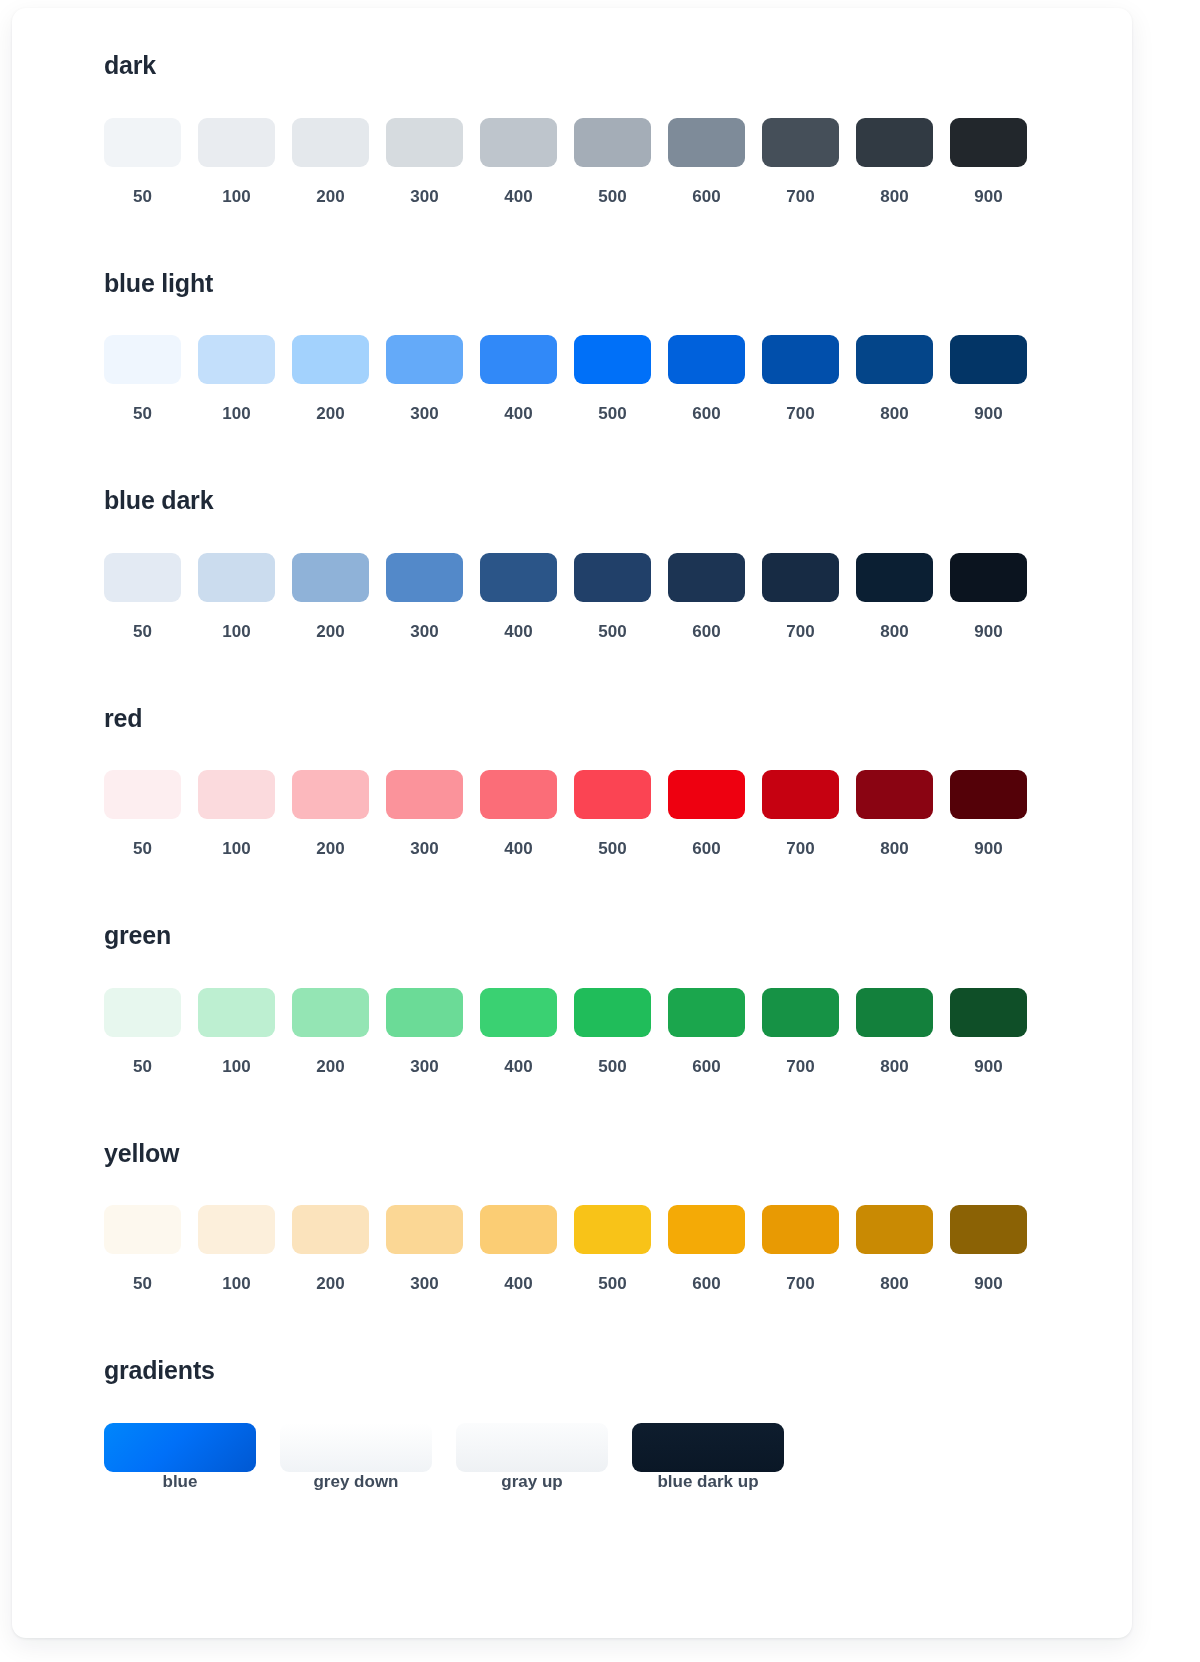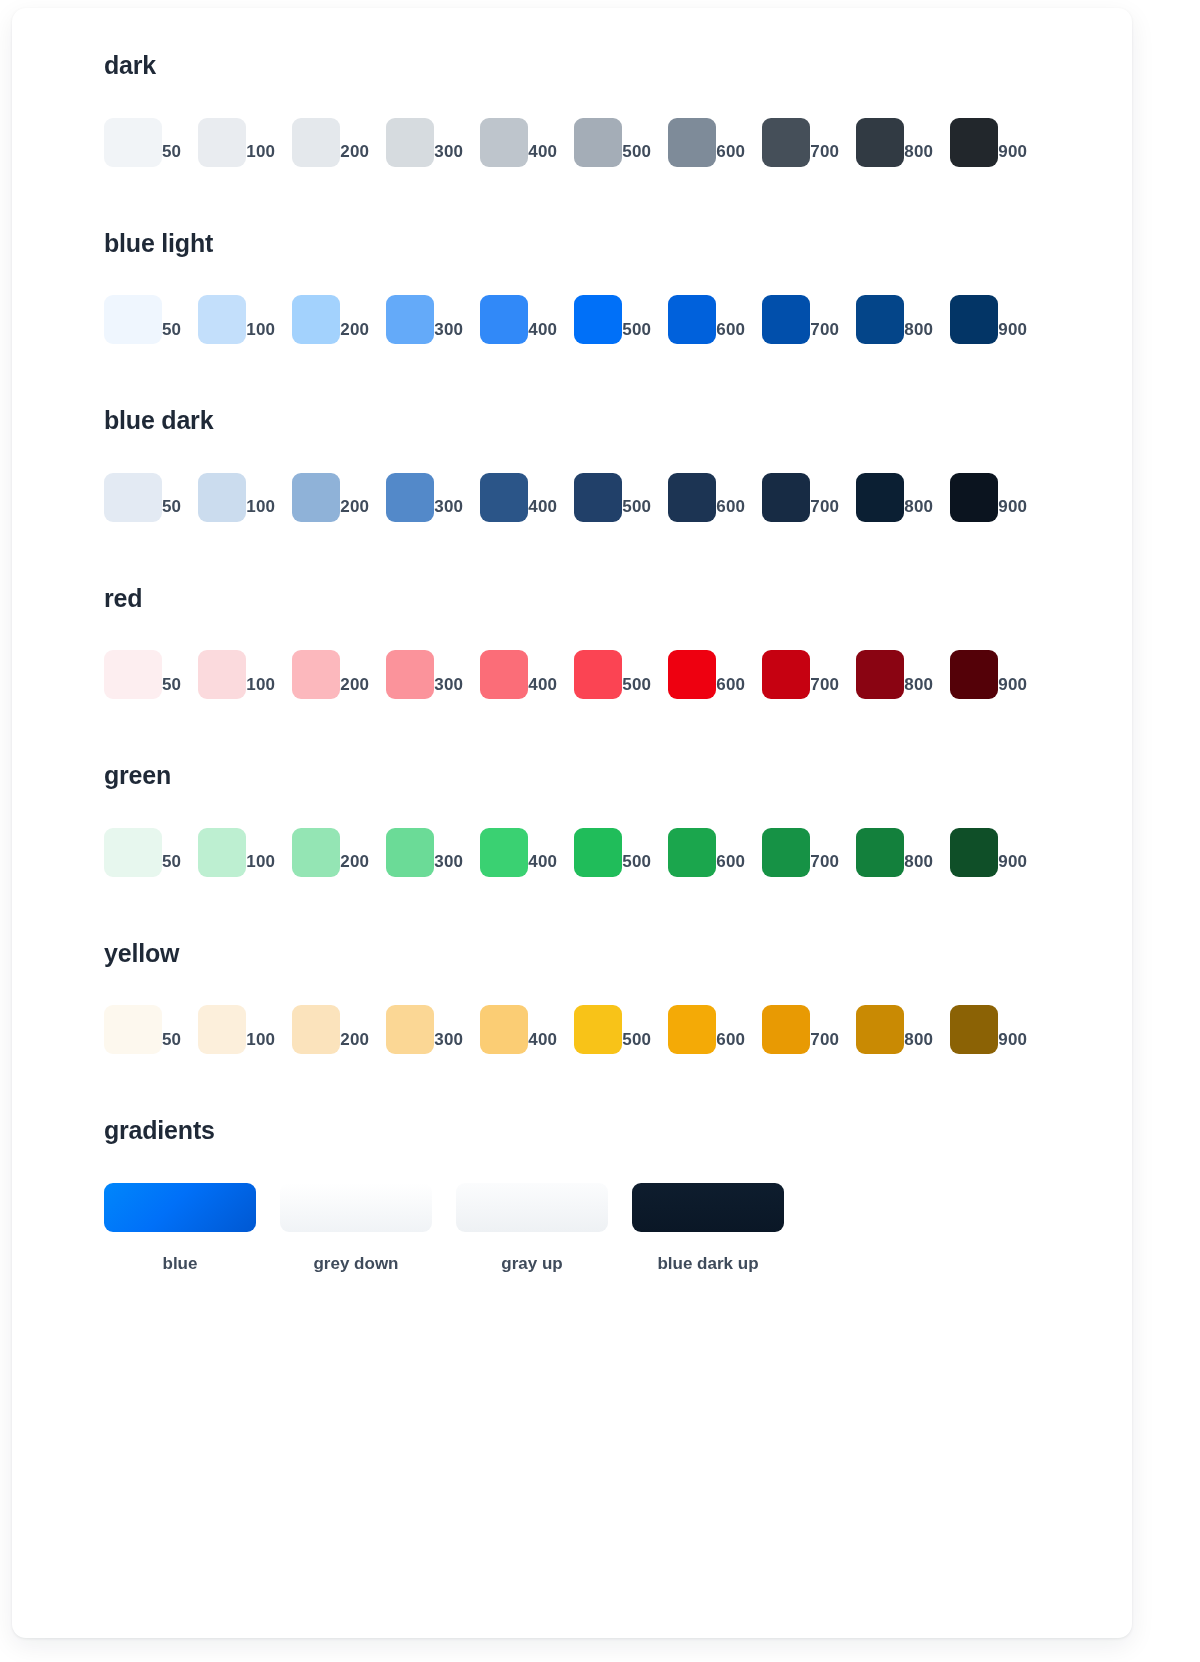--- a/index.html
+++ b/index.html
@@ -51,20 +51,21 @@
   .swatch-row {
     display: flex;
     flex-direction: row;
     gap: 17px;
     margin-top: 38px;
   }
 
   .swatch-cell {
     width: 77px;
     display: flex;
+    flex-direction: column;
     align-items: center;
   }
 
   .swatch-chip {
     width: 77px;
     height: 49px;
     border-radius: 9px;
   }
 
   .swatch-label {
@@ -92,21 +93,20 @@
     align-items: center;
   }
 
   .gradient-chip {
     width: 152px;
     height: 49px;
     border-radius: 9px;
   }
 
   .gradient-label {
-    margin-top: 22px;
     font-size: 17px;
     font-weight: 700;
     color: #3f4b5b;
   }
 </style>
 </head>
 <body>
 
 <div id="page">
   <div class="canvas">

